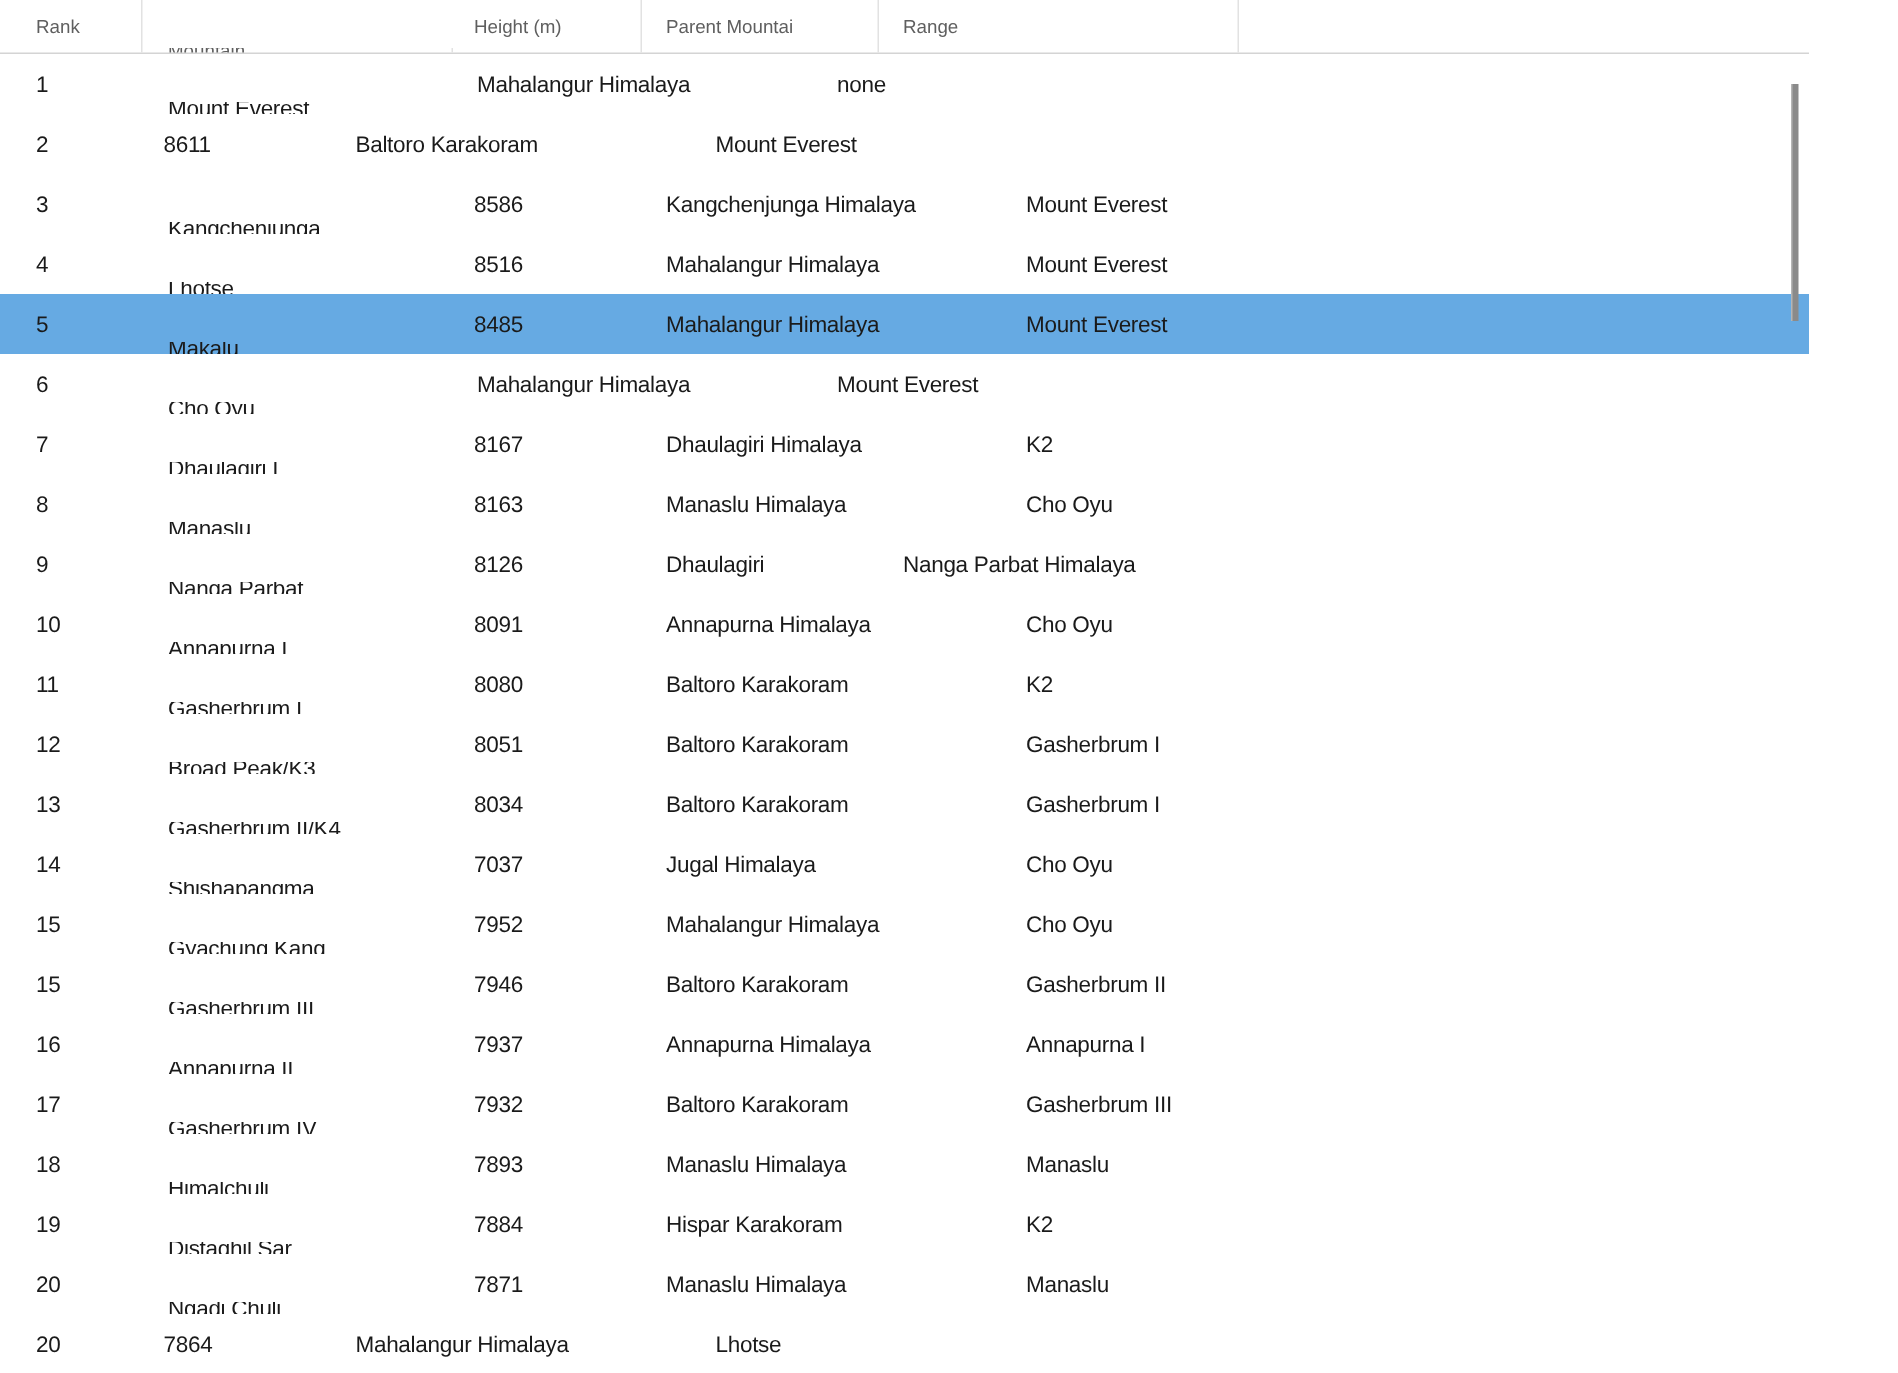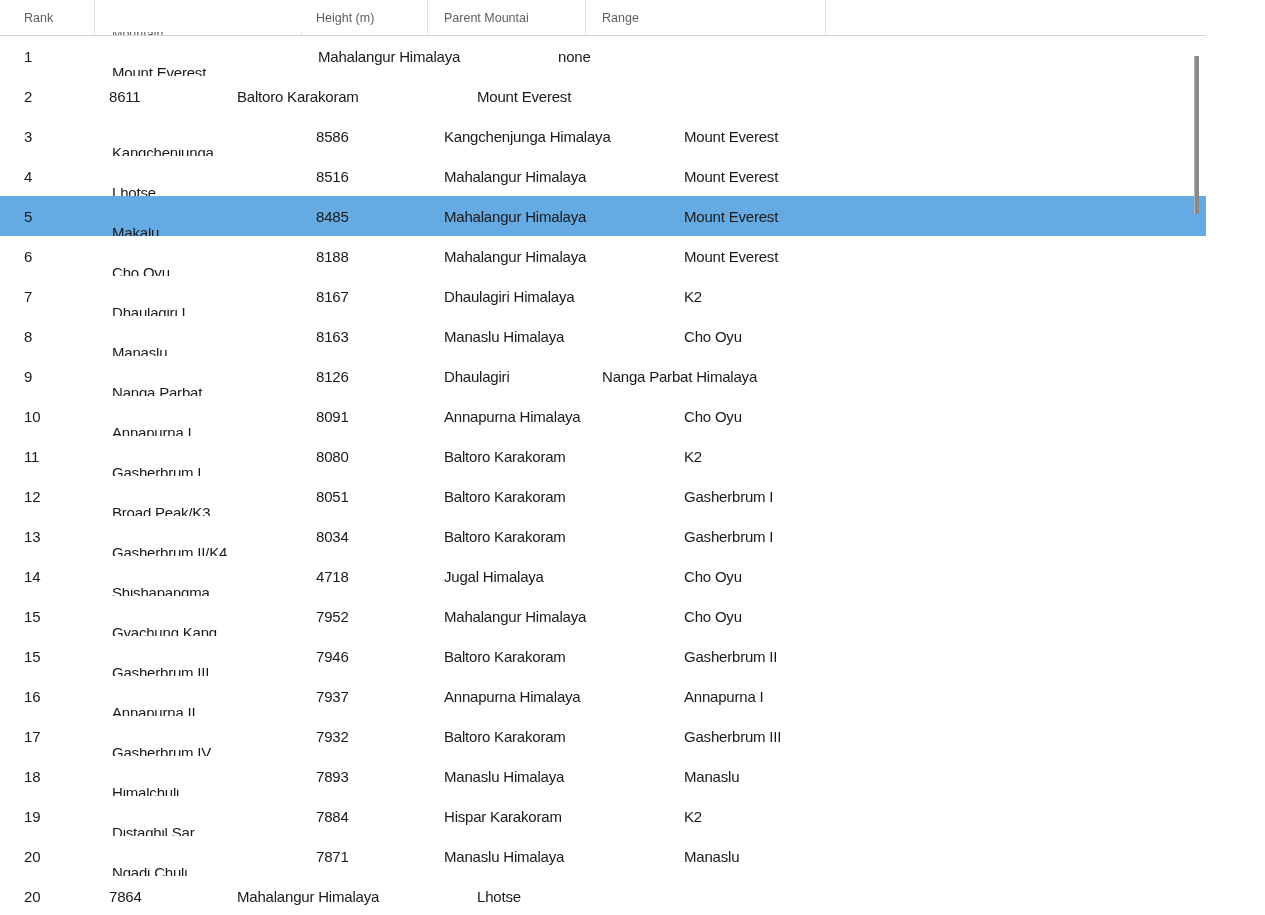--- a/index.html
+++ b/index.html
@@ -86,21 +86,20 @@
       <div class="row selected">
         <div class="cell c0">5</div>
         <div class="cell c1">Makalu</div>
         <div class="cell c2">8485</div>
         <div class="cell c3">Mahalangur Himalaya</div>
         <div class="cell c4">Mount Everest</div>
       </div>
       <div class="row">
         <div class="cell c0">6</div>
         <div class="cell c1">Cho Oyu</div>
-        <div class="cell c2">8188</div>
         <div class="cell c3">Mahalangur Himalaya</div>
         <div class="cell c4">Mount Everest</div>
       </div>
       <div class="row">
         <div class="cell c0">7</div>
         <div class="cell c1">Dhaulagiri I</div>
         <div class="cell c2">8167</div>
         <div class="cell c3">Dhaulagiri Himalaya</div>
         <div class="cell c4">K2</div>
       </div>
@@ -142,21 +141,21 @@
       <div class="row">
         <div class="cell c0">13</div>
         <div class="cell c1">Gasherbrum II/K4</div>
         <div class="cell c2">8034</div>
         <div class="cell c3">Baltoro Karakoram</div>
         <div class="cell c4">Gasherbrum I</div>
       </div>
       <div class="row">
         <div class="cell c0">14</div>
         <div class="cell c1">Shishapangma</div>
-        <div class="cell c2">4718</div>
+        <div class="cell c2">7037</div>
         <div class="cell c3">Jugal Himalaya</div>
         <div class="cell c4">Cho Oyu</div>
       </div>
       <div class="row">
         <div class="cell c0">15</div>
         <div class="cell c1">Gyachung Kang</div>
         <div class="cell c2">7952</div>
         <div class="cell c3">Mahalangur Himalaya</div>
         <div class="cell c4">Cho Oyu</div>
       </div>

